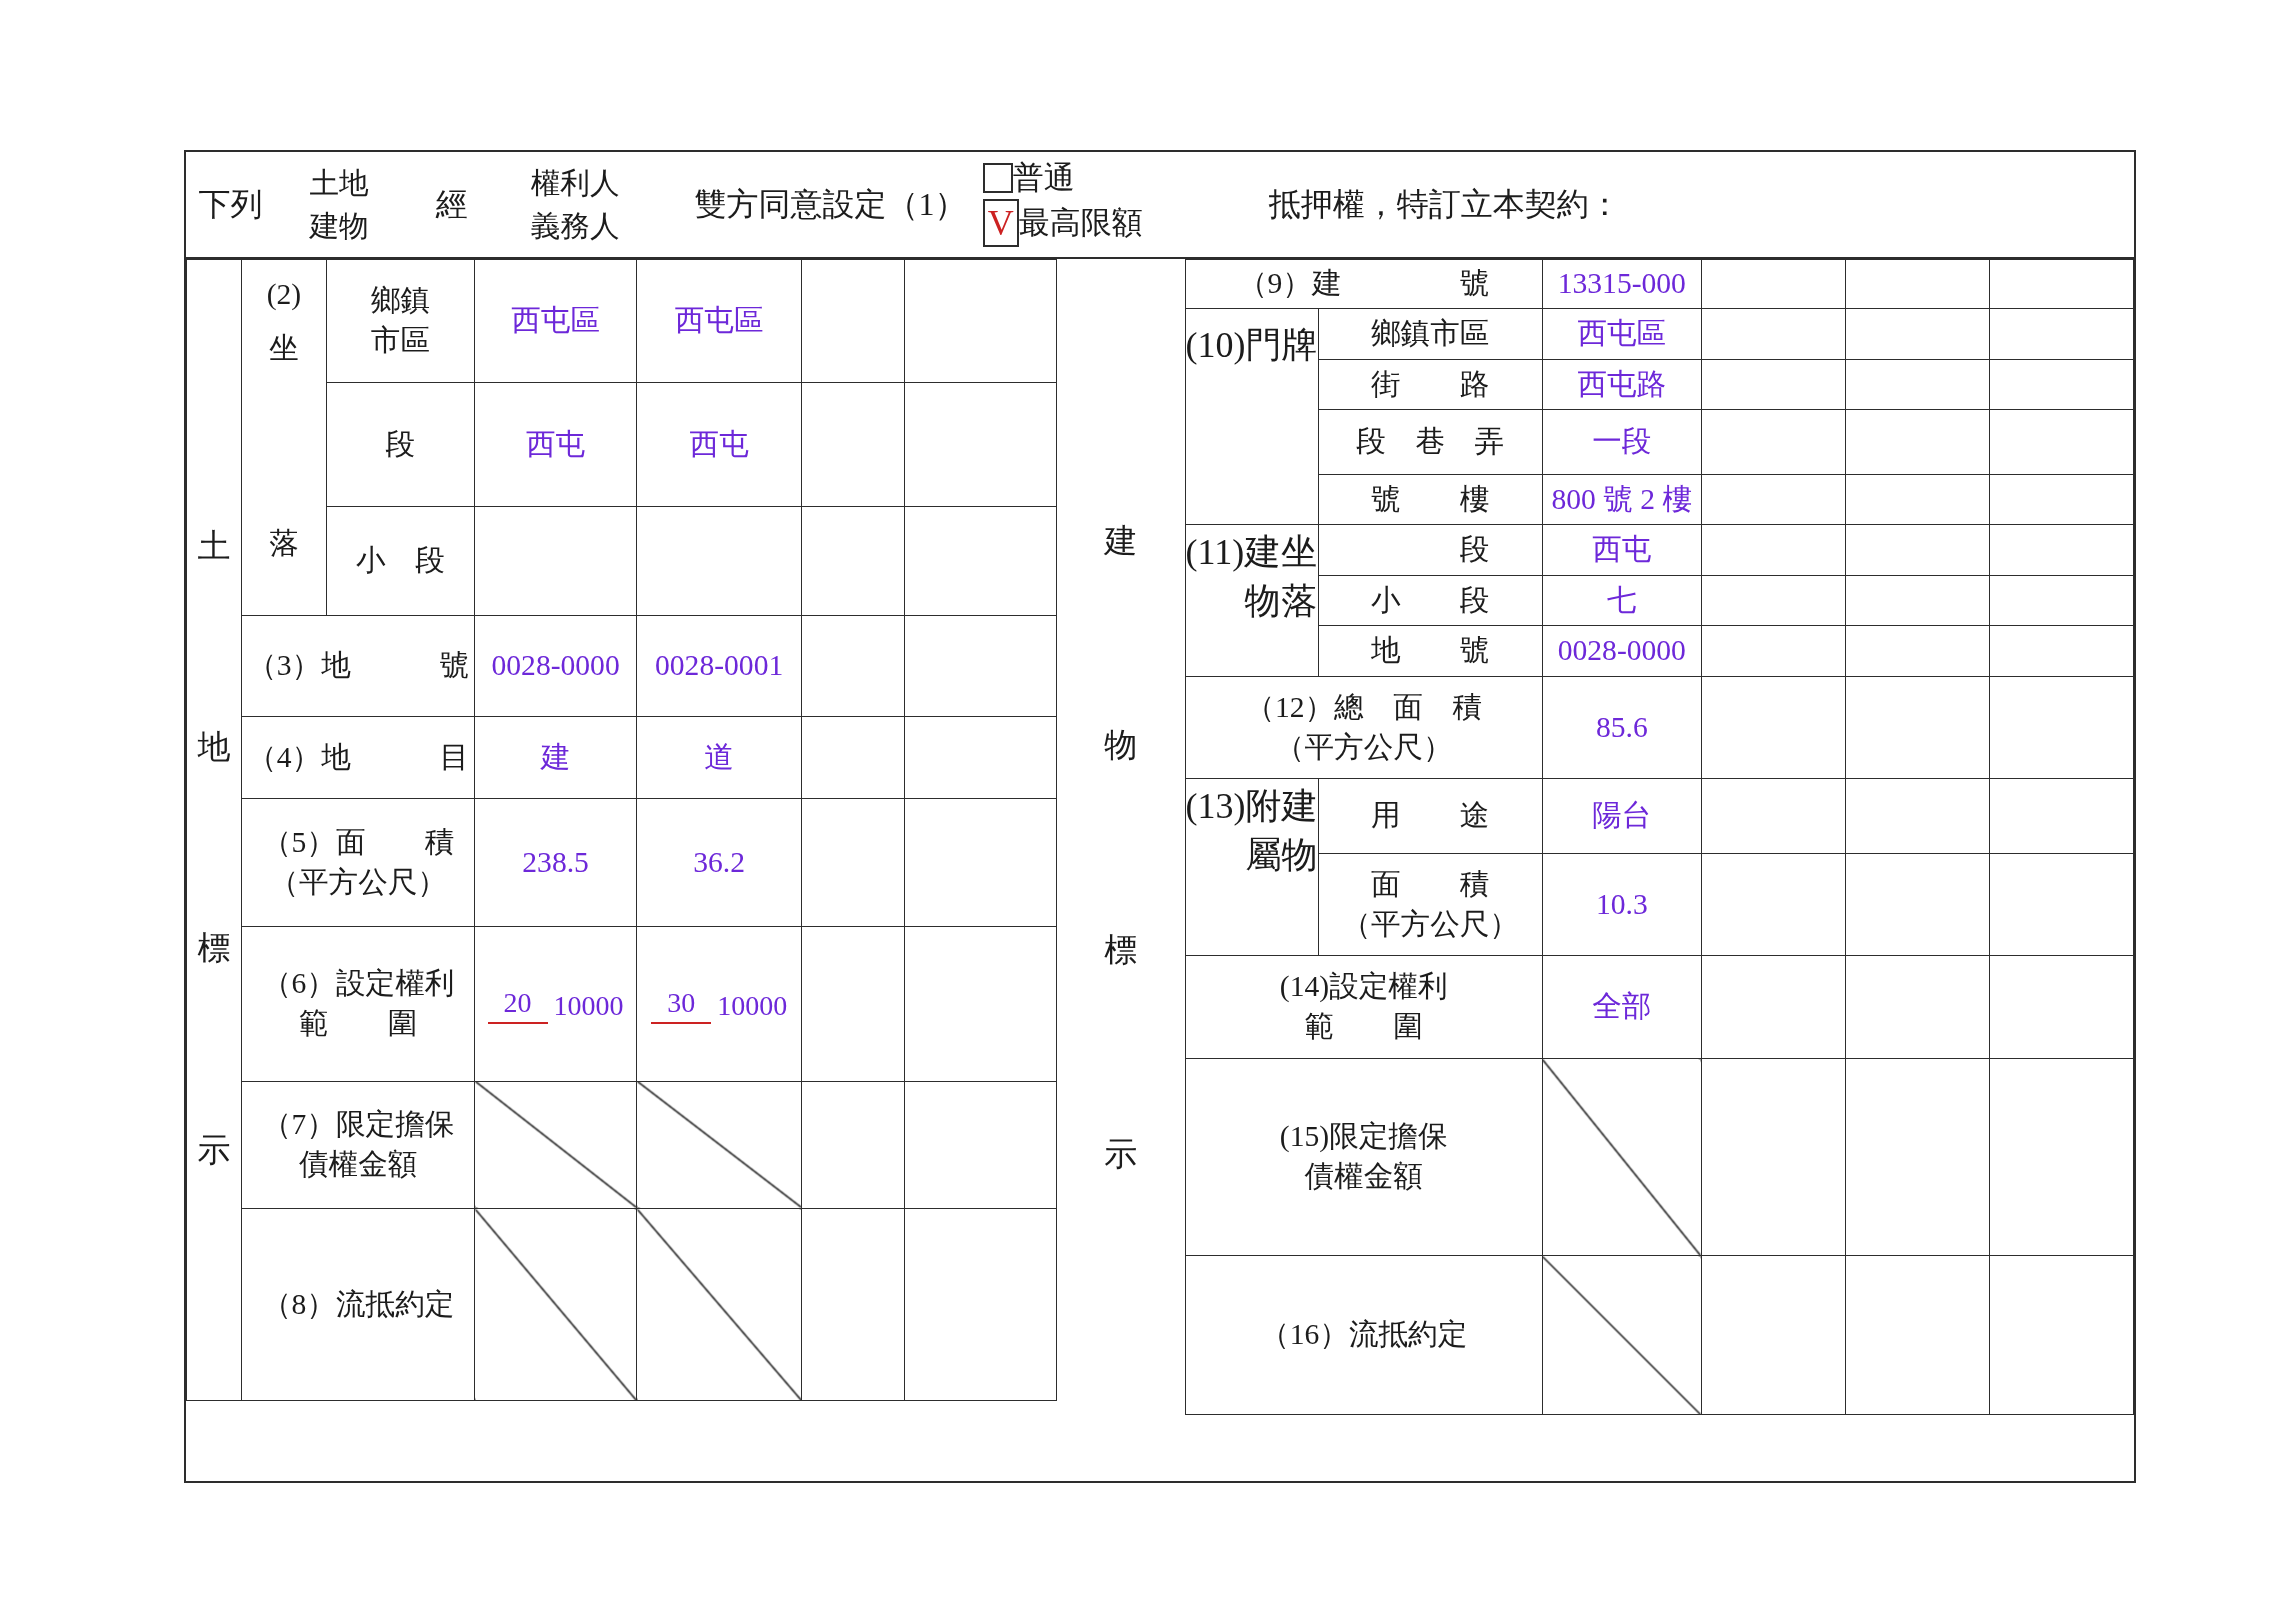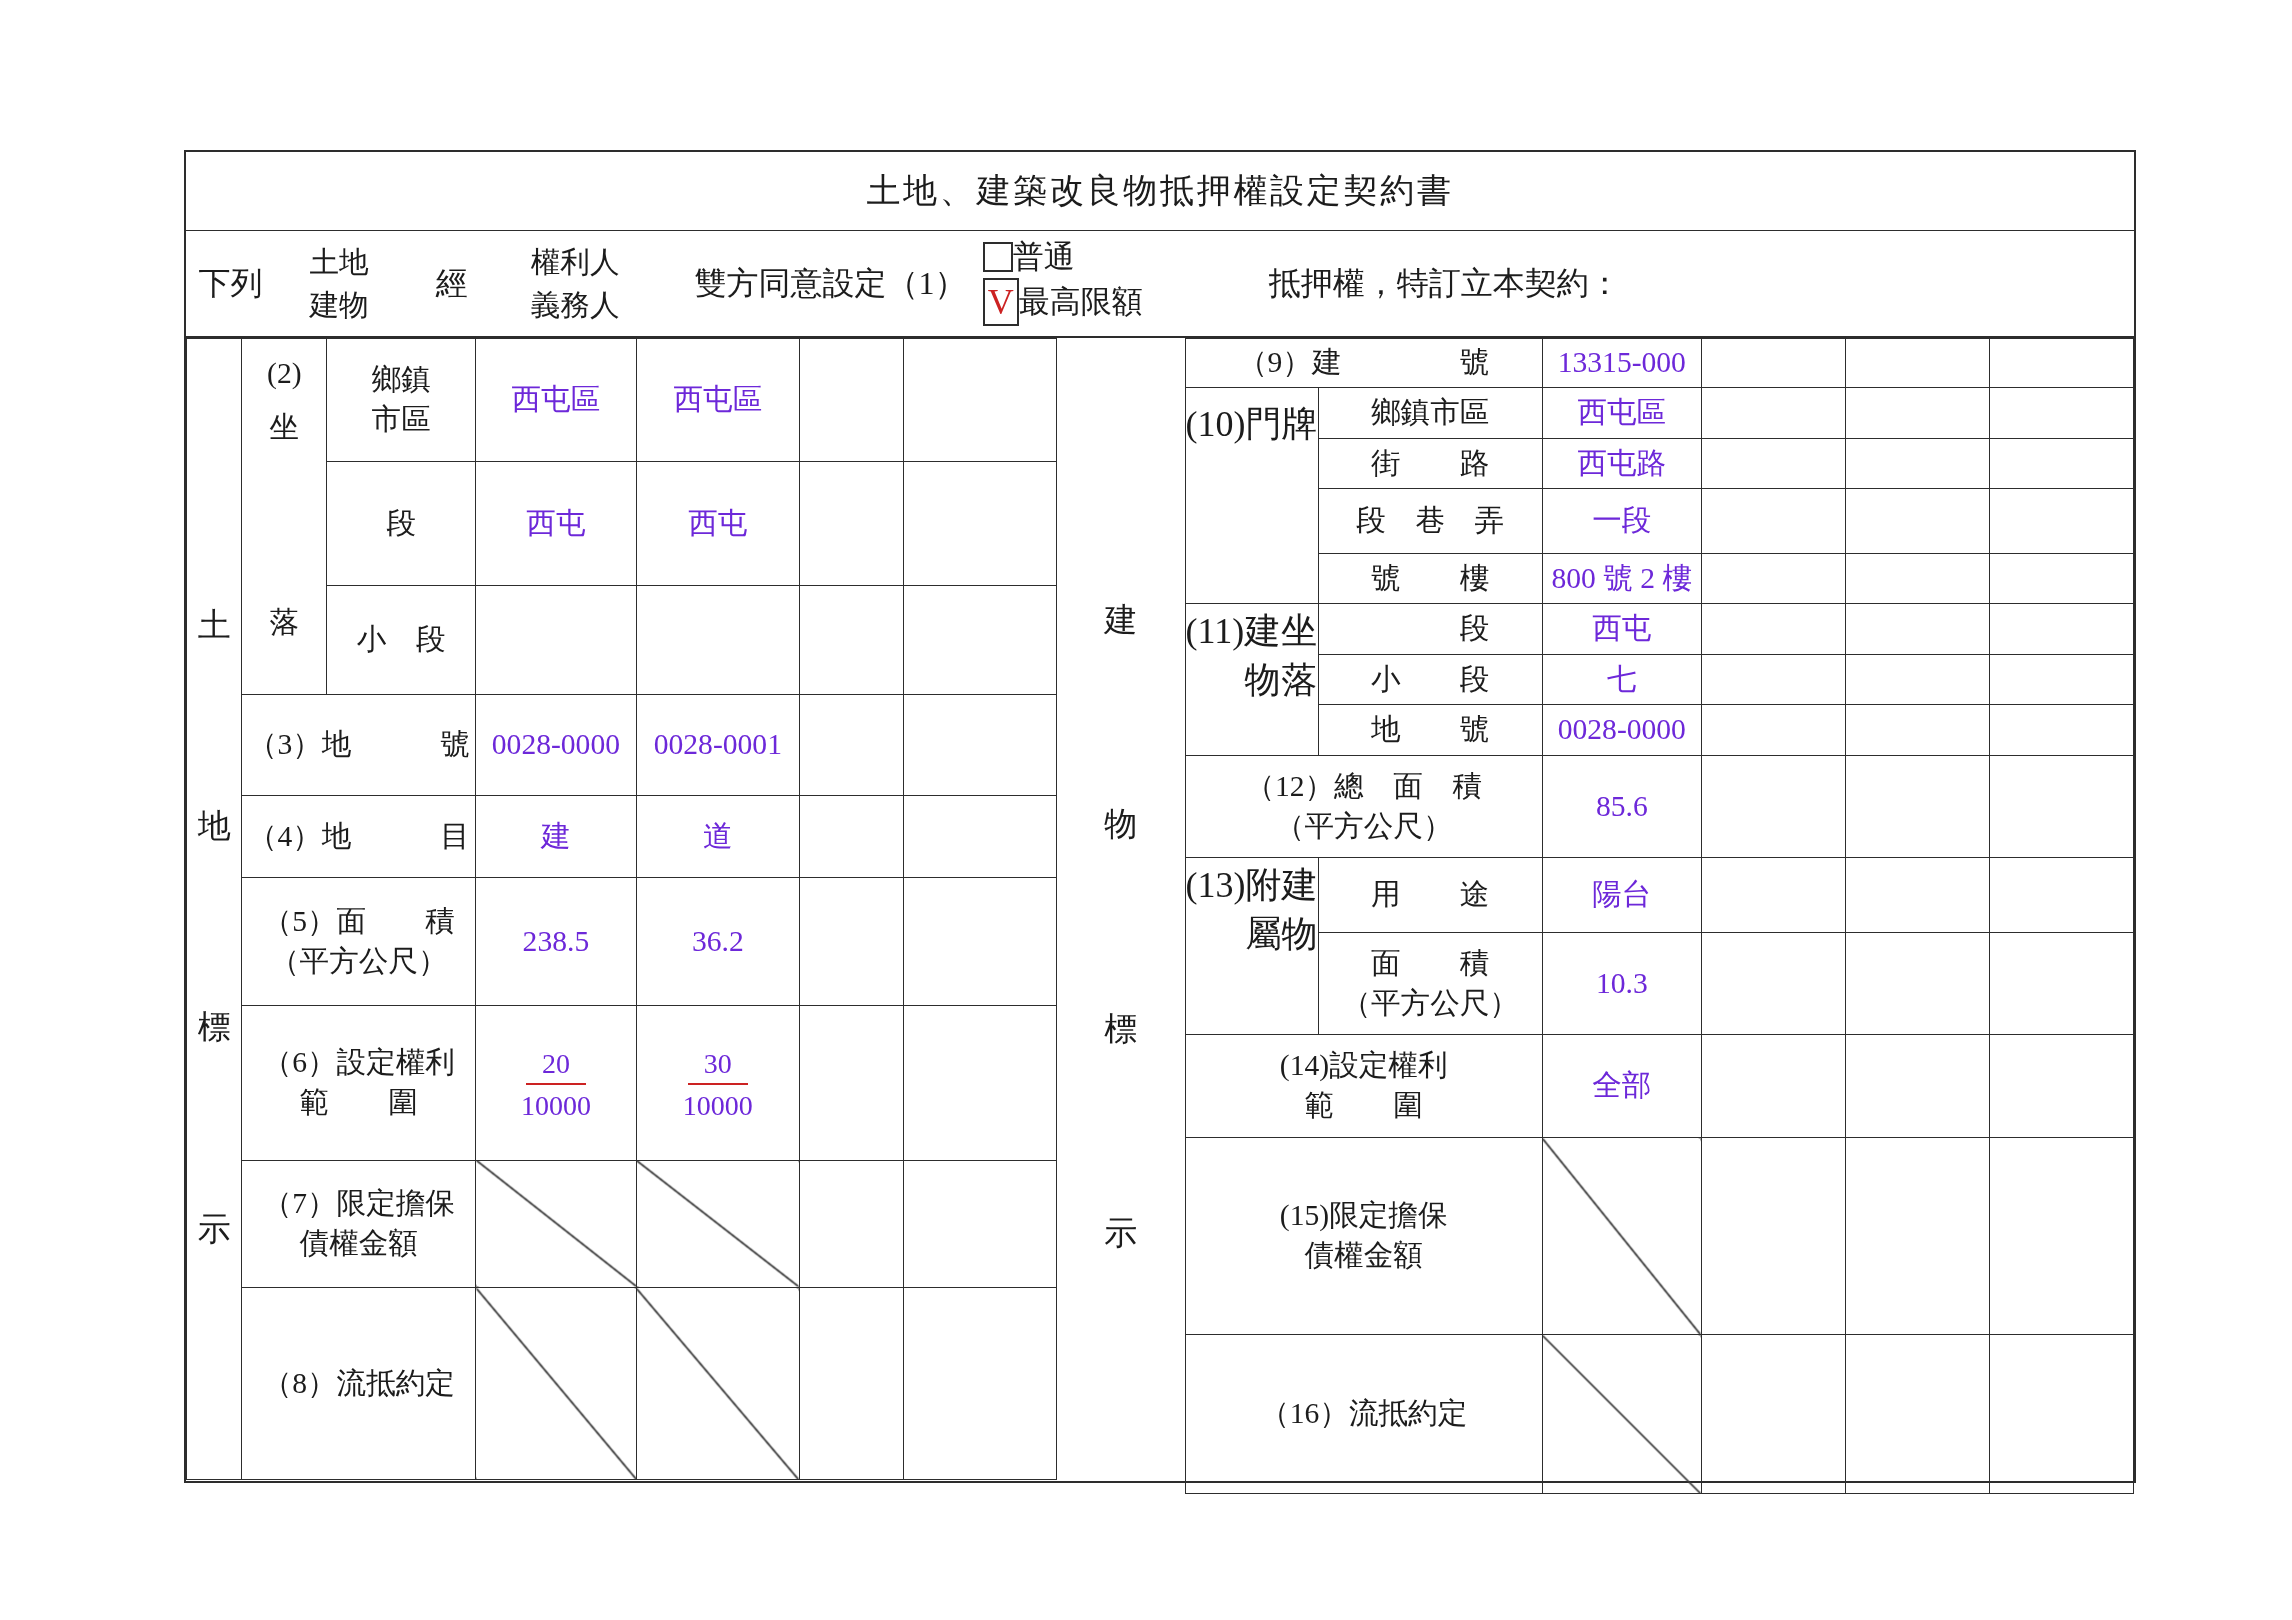--- a/index.html
+++ b/index.html
@@ -63,32 +63,31 @@
   .sitwrap .c2 { margin-bottom:43px; }
   .evenwrap { display:flex; flex-direction:row; align-items:flex-start; justify-content:space-evenly; font-size:36px; }
   .h218 { height:192px; }
   .h164 { height:145px; }
   .h192 { height:170px; }
   .diag {
     background:linear-gradient(to top right,
       transparent calc(50% - 1.4px), #3a3a3a calc(50% - 0.4px),
       #3a3a3a calc(50% + 0.4px), transparent calc(50% + 1.4px));
   }
-  .frac { display:inline-flex; flex-direction:column; align-items:center; line-height:1.08; font-size:28px;gap:6px; }
+  .frac { display:inline-flex; flex-direction:row; align-items:center; line-height:1.08; font-size:28px;gap:6px; }
   .frac .fn { border-bottom:2.7px solid #cc2222; padding:0 16px 3.6px; }
   .frac .fd { padding-top:0; }
   .ml40 { margin-left:36px; } .ml62 { margin-left:56px; } .ml58 { margin-left:52px; }
   .ml46 { margin-left:64px; } .ml128 { margin-left:115px; }
 </style>
 </head>
 <body>
 
 <div class="sheet">
 
-  <div class="title-row">土地、建築改良物抵押權設定契約書</div>
 
   <div class="intro-row">
     <span>下列</span>
     <span class="ivstack ml40">
       <span>土地</span>
       <span>建物</span>
     </span>
     <span class="ml62">經</span>
     <span class="ivstack ml58">
       <span>權利人</span>

